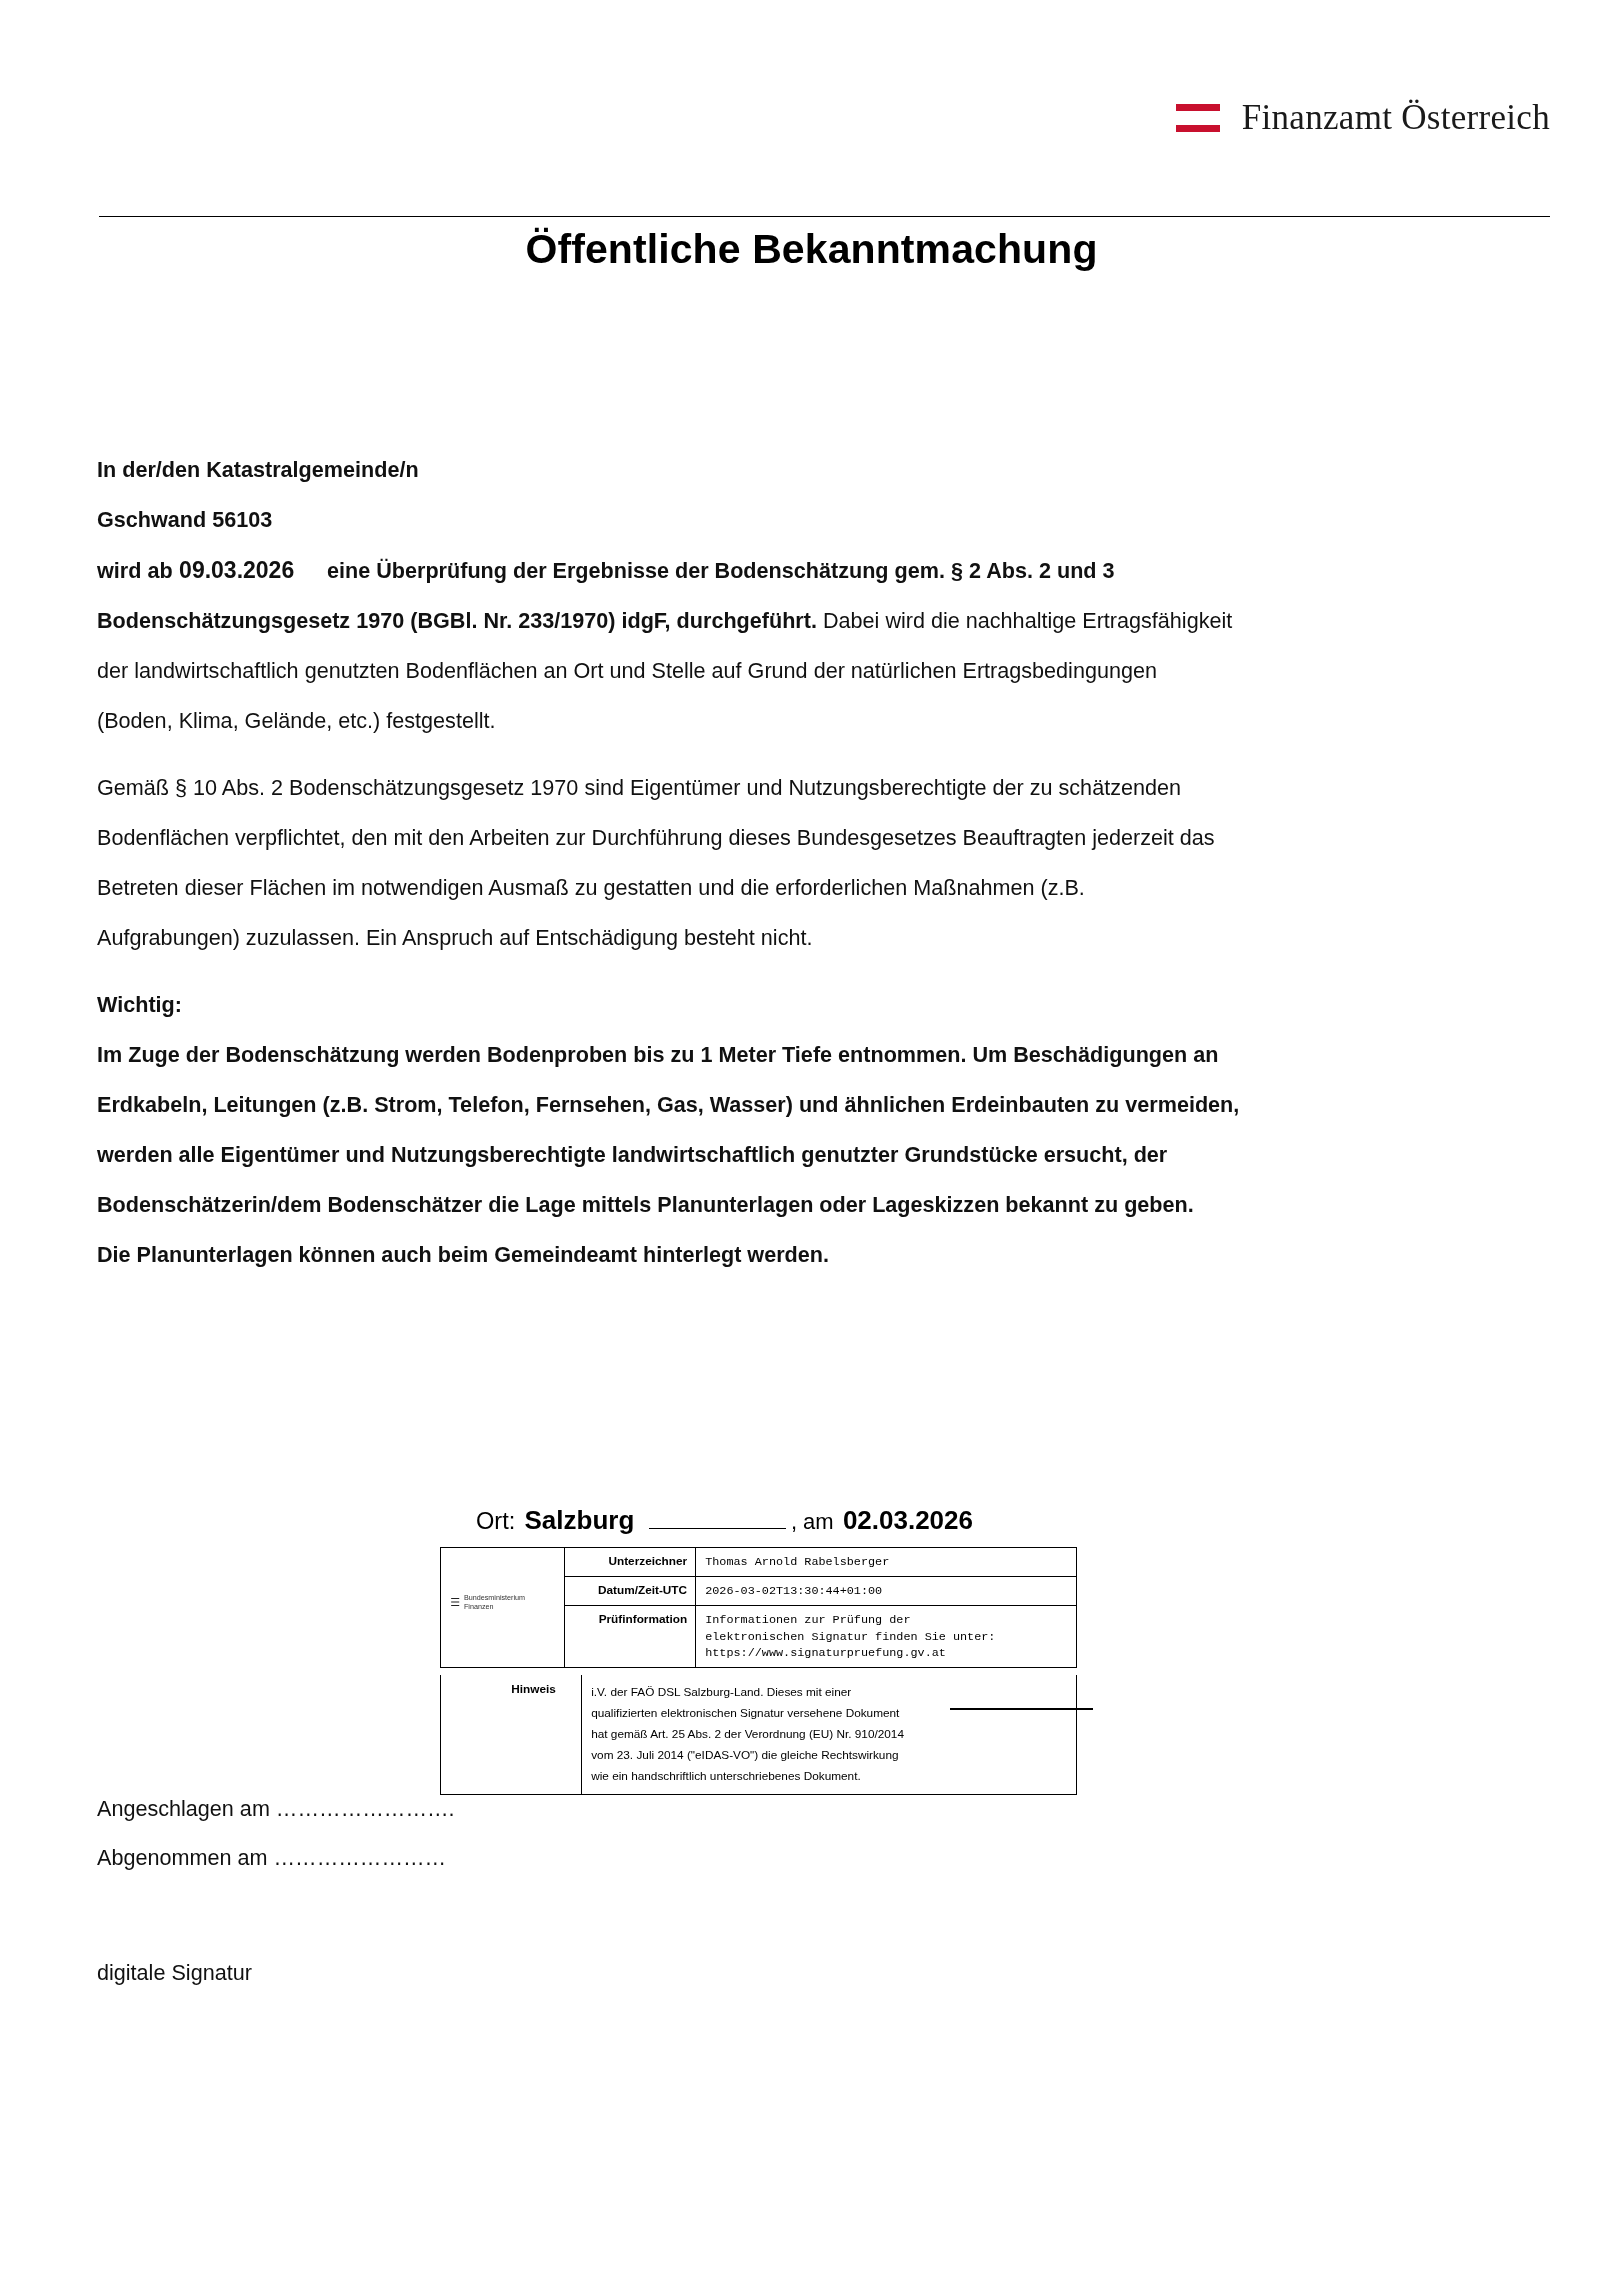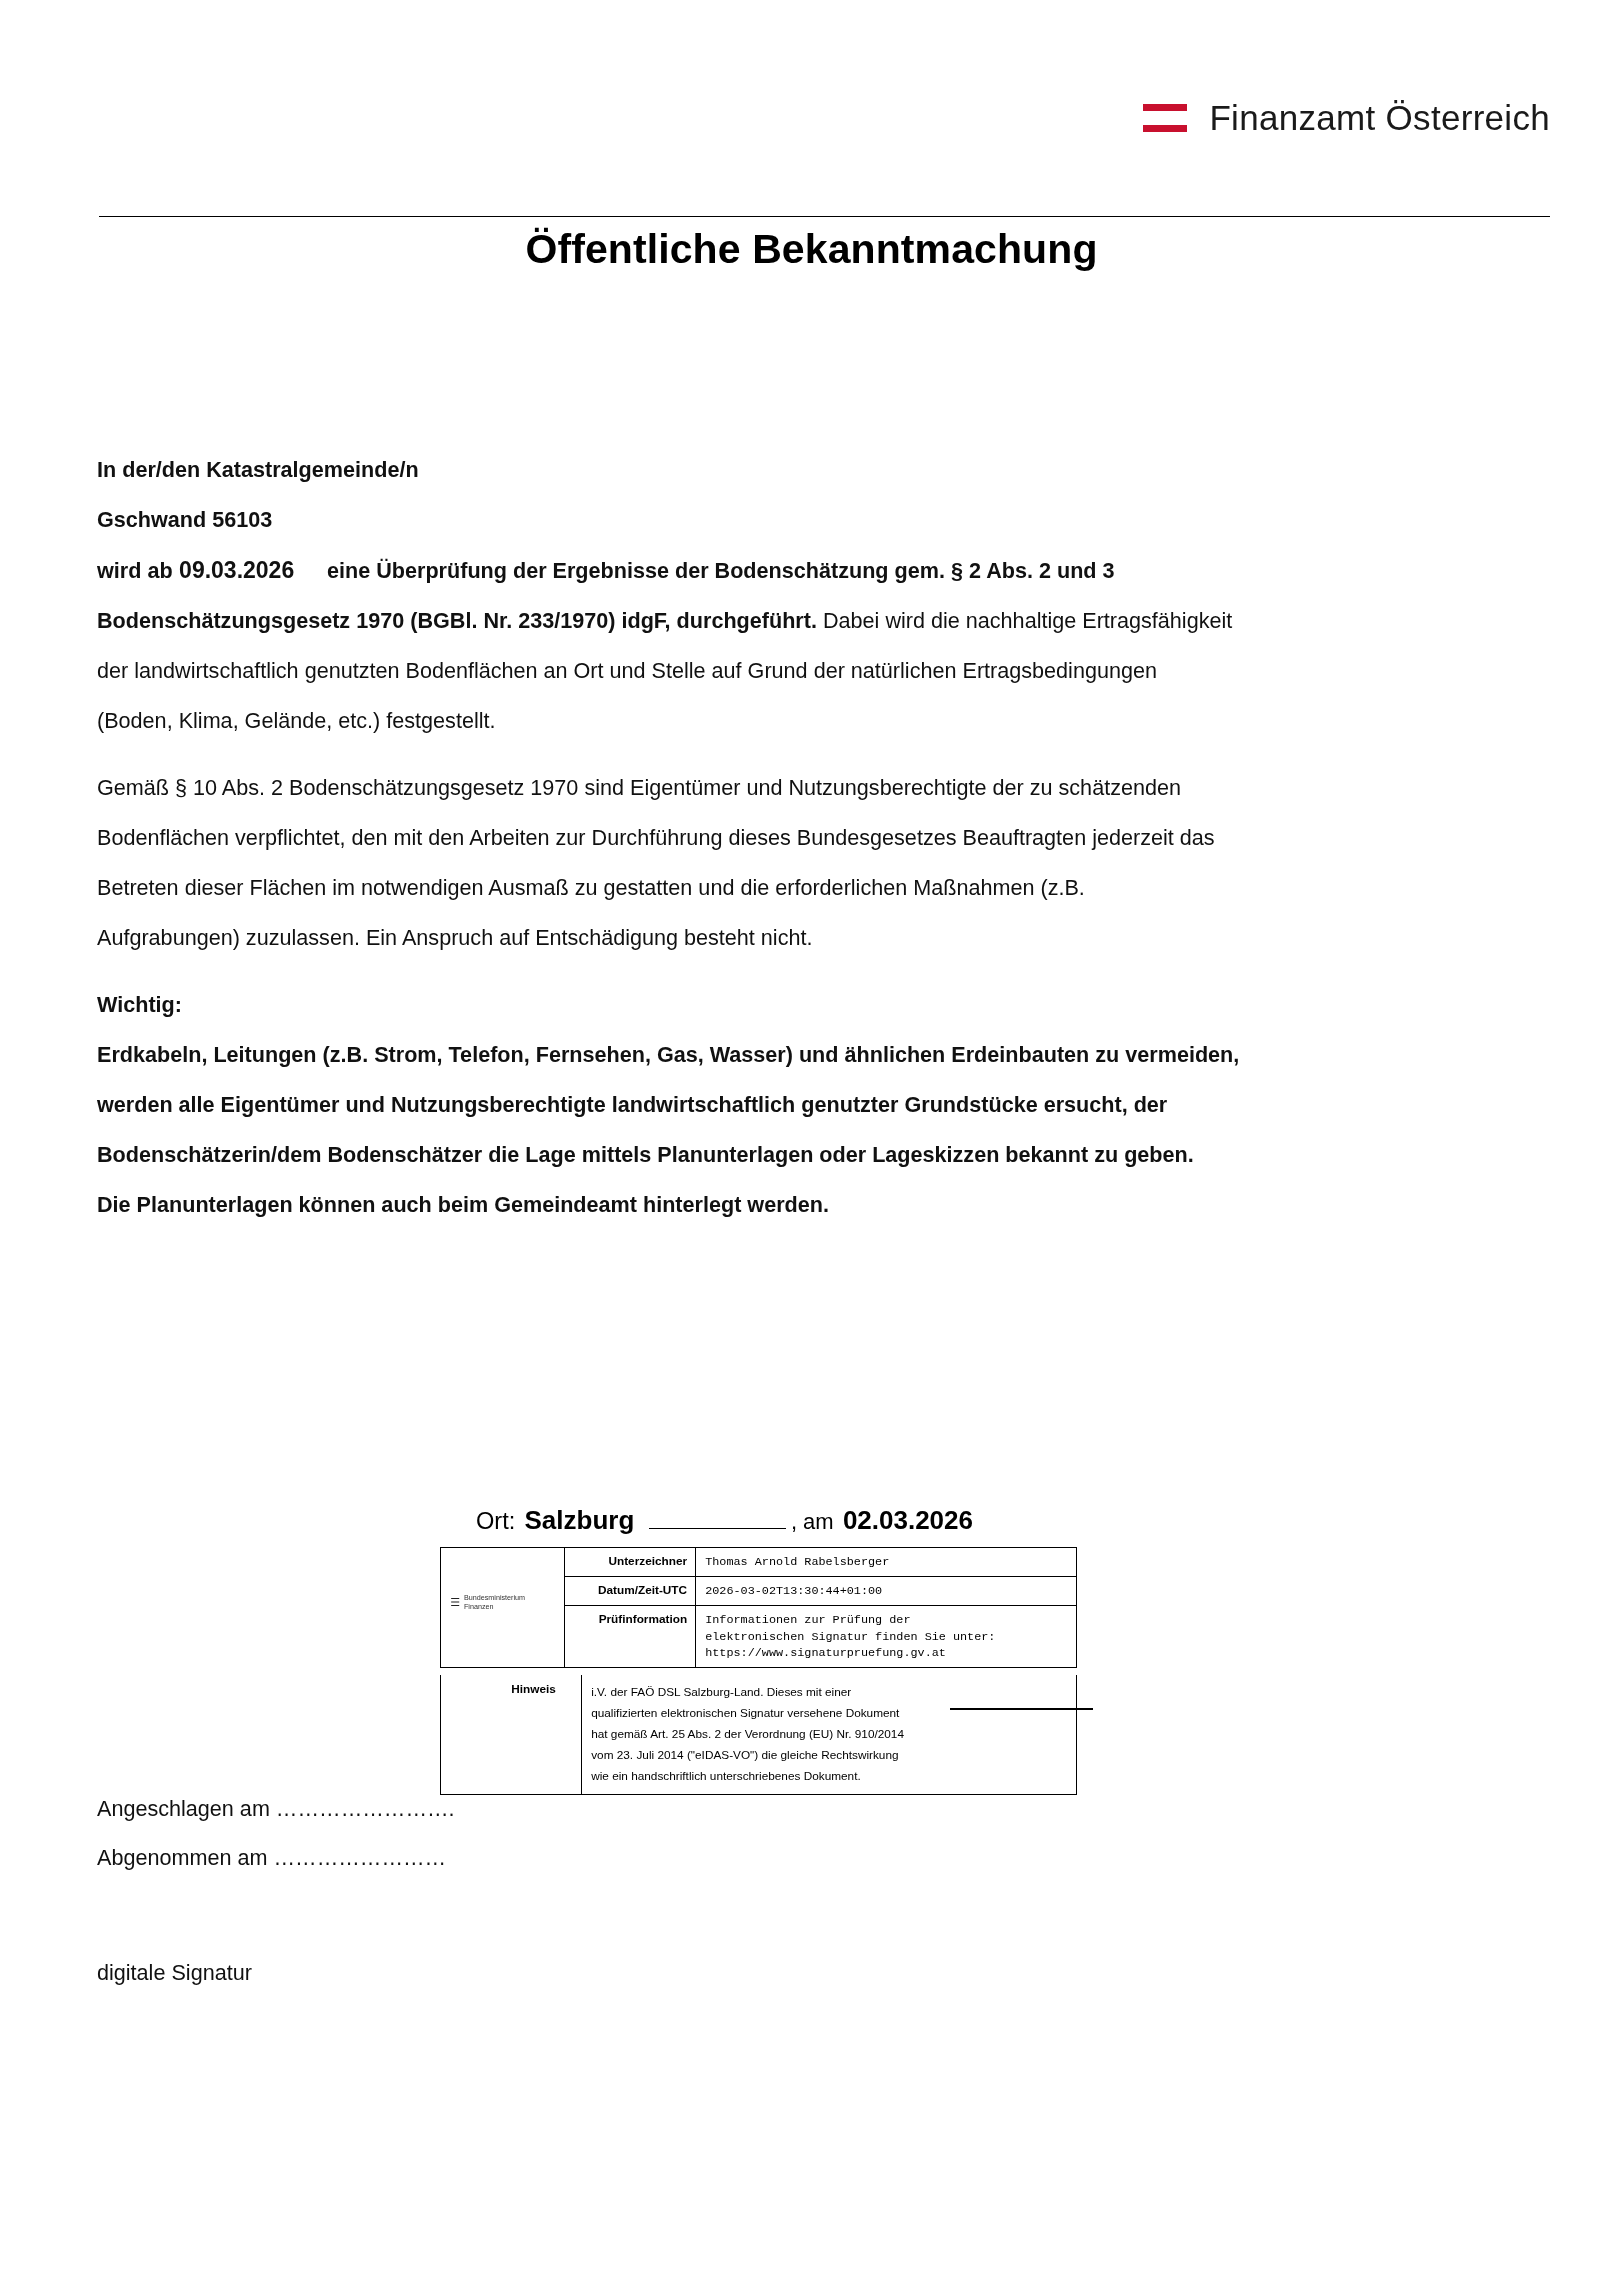--- a/index.html
+++ b/index.html
@@ -21,20 +21,21 @@
   }
 
   
   .logo-area {
     position: absolute;
     top: 98px;
     right: 73px;
     display: flex;
     align-items: center;
     gap: 22px;
+    font-family: Liberation Serif, serif;
   }
   .logo-flag {
     width: 44px;
     height: 30px;
     display: flex;
     flex-direction: column;
     justify-content: center;
     gap: 3.9px;
   }
   .logo-flag .bar {
@@ -256,20 +257,21 @@
     <div class="spacer-sm"></div>
 
     <div class="line">Gemäß § 10 Abs. 2 Bodenschätzungsgesetz 1970 sind Eigentümer und Nutzungsberechtigte der zu schätzenden</div>
     <div class="line">Bodenflächen verpflichtet, den mit den Arbeiten zur Durchführung dieses Bundesgesetzes Beauftragten jederzeit das</div>
     <div class="line">Betreten dieser Flächen im notwendigen Ausmaß zu gestatten und die erforderlichen Maßnahmen (z.B.</div>
     <div class="line">Aufgrabungen) zuzulassen. Ein Anspruch auf Entschädigung besteht nicht.</div>
 
     <div class="spacer-sm"></div>
 
     <div class="line b">Wichtig:</div>
+    <div class="line b">Im Zuge der Bodenschätzung werden Bodenproben bis zu 1 Meter Tiefe entnommen. Um Beschädigungen an</div>
     <div class="line b">Erdkabeln, Leitungen (z.B. Strom, Telefon, Fernsehen, Gas, Wasser) und ähnlichen Erdeinbauten zu vermeiden,</div>
     <div class="line b">werden alle Eigentümer und Nutzungsberechtigte landwirtschaftlich genutzter Grundstücke ersucht, der</div>
     <div class="line b">Bodenschätzerin/dem Bodenschätzer die Lage mittels Planunterlagen oder Lageskizzen bekannt zu geben.</div>
     <div class="line b">Die Planunterlagen können auch beim Gemeindeamt hinterlegt werden.</div>
   </div>
 
   <div class="place-line">
     <span class="place-label">Ort:</span>
     <span class="place-value">Salzburg</span>
     <span class="place-rule"></span>

